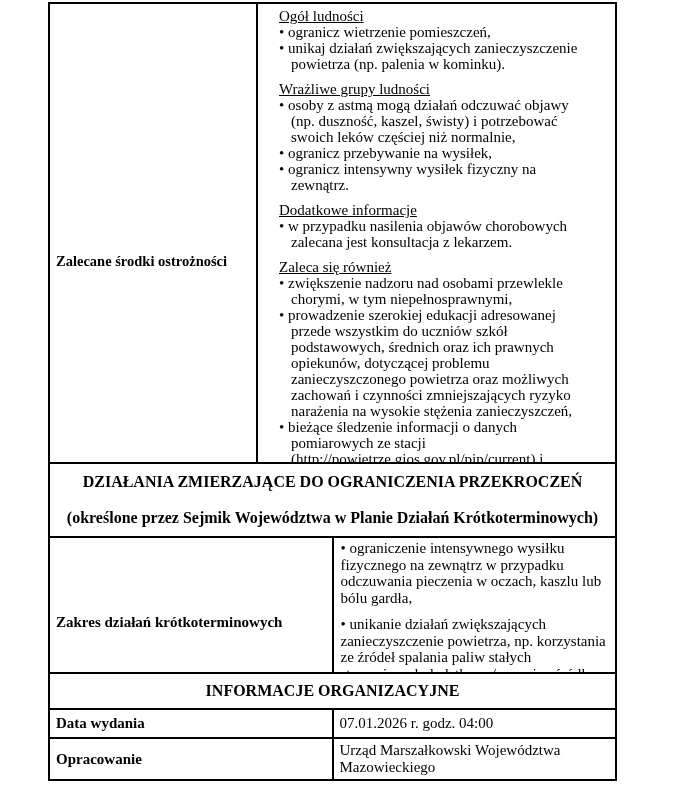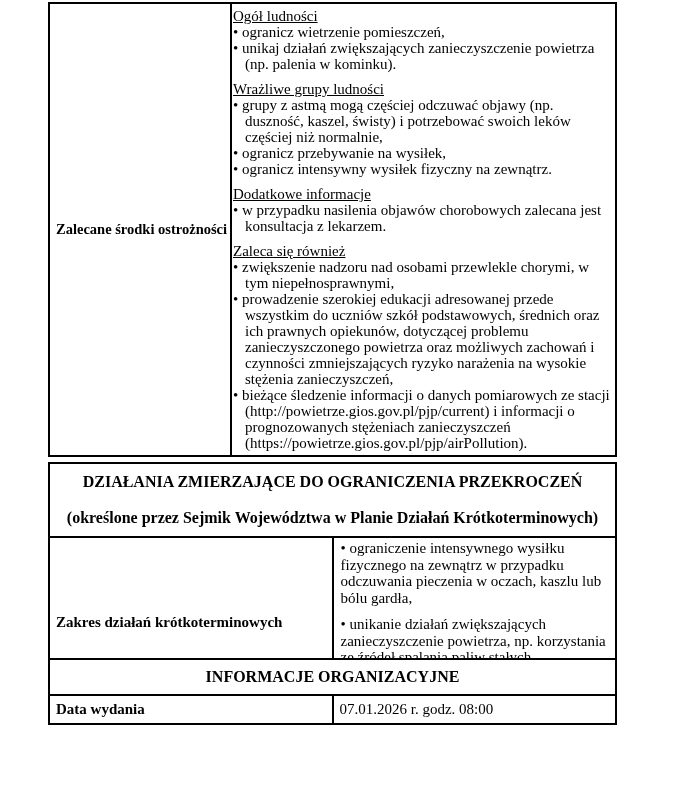--- a/index.html
+++ b/index.html
@@ -16,37 +16,37 @@
     table-layout: fixed;
     position: absolute;
     left: 48px;
     width: 569px;
     background: #ffffff;
   }
   .tbl td { border: 2px solid #000000; }
 
   .t1 { top: 2px; }
   .t2 { top: 462px; }
-  .t3 { top: 658px; }
+  .t3 { top: 672px; }
 
   .label-cell {
-    width: 182px;
+    width: 208px;
     font-weight: bold;
     font-size: 15px;
     line-height: 19px;
     vertical-align: middle;
     padding: 3px 6px;
   }
   .t1 .label-cell { font-size: 14.5px; white-space: nowrap; }
 
   .content-cell {
     font-size: 15px;
     line-height: 16px;
     vertical-align: top;
-    padding: 4px 1px;
+    padding: 4px 21px;
   }
   .t2 .content-cell { line-height: 16.5px; padding: 2px 7px 8px 7px; }
 
   .section + .section { margin-top: 9px; }
   .sec-heading { text-decoration: underline; }
   .bullet::before { content: "•\00a0"; }
   .bullet.hang { padding-left: 12px; text-indent: -12px; }
   .bullet.flat + .bullet.flat { margin-top: 10px; }
 
   .title-cell {
@@ -88,21 +88,21 @@
                     <div class="bullet hang">ogranicz wietrzenie pomieszczeń,</div>
 
                     <div class="bullet hang">unikaj działań zwiększających zanieczyszczenie powietrza (np. palenia w kominku).</div>
                   </div>
               </div>
 
               <div class="section">
                 <div class="sec-heading">Wrażliwe grupy ludności</div>
                 <div>
 
-                    <div class="bullet hang">grupy z astmą mogą częściej odczuwać objawy (np. duszność, kaszel, świsty) i potrzebować swoich leków częściej niż normalnie,</div>
+                    <div class="bullet hang">osoby z astmą mogą działań odczuwać objawy (np. duszność, kaszel, świsty) i potrzebować swoich leków częściej niż normalnie,</div>
 
                     <div class="bullet hang">ogranicz przebywanie na wysiłek,</div>
 
                     <div class="bullet hang">ogranicz intensywny wysiłek fizyczny na zewnątrz.</div>
                   </div>
               </div>
 
               <div class="section">
                 <div class="sec-heading">Dodatkowe informacje</div>
                 <div>
@@ -150,18 +150,22 @@
     </tbody>
   </table>
 
   <table class="tbl t3">
     <tbody>
       <tr>
         <td colspan="2" class="title-cell">INFORMACJE ORGANIZACYJNE</td>
       </tr>
       <tr>
         <td class="label-cell">Data wydania</td>
-        <td class="value-cell">07.01.2026 r. godz. 08:00</td>
+        <td class="value-cell">07.01.2026 r. godz. 04:00</td>
+      </tr>
+      <tr>
+        <td class="label-cell">Opracowanie</td>
+        <td class="value-cell">Urząd Marszałkowski Województwa Mazowieckiego</td>
       </tr>
     </tbody>
   </table>
 
 </div>
 
 </body></html>

